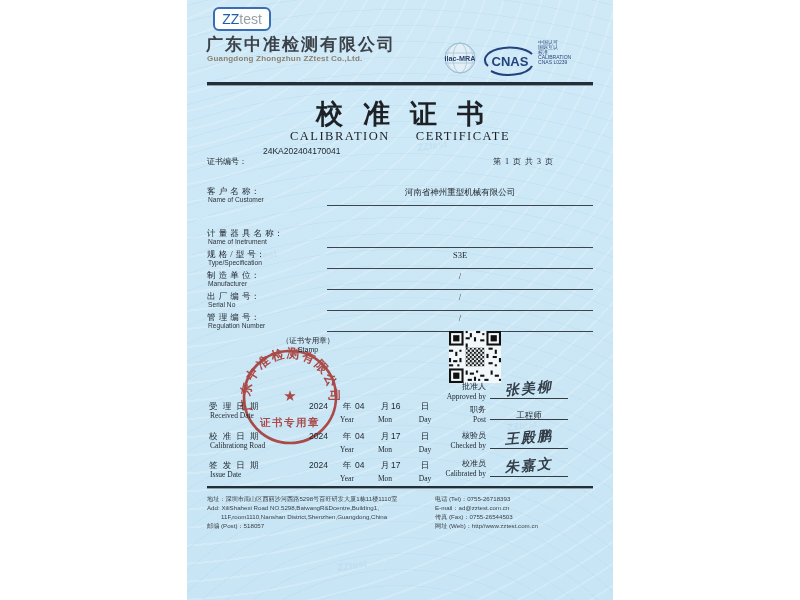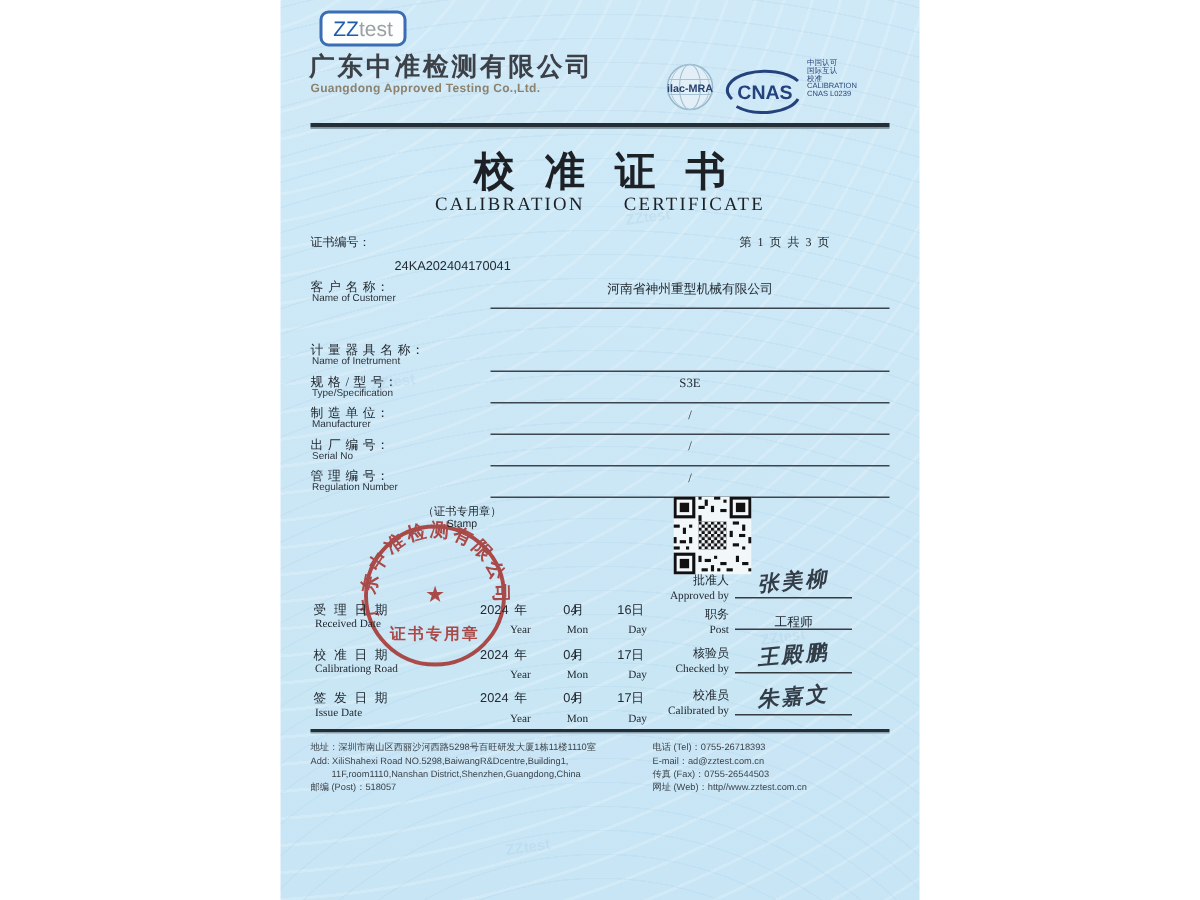--- a/index.html
+++ b/index.html
@@ -31,21 +31,21 @@
   .accred div { white-space:nowrap; }
   .header-rule { left:20px; top:82px; width:386px; height:4px;
     border-top:3px solid #232e37; border-bottom:1px solid #8aa0ab; }
 
   
   .title-cn { left:0; top:96px; width:426px; text-align:center; font-size:27px; font-weight:bold;
     letter-spacing:20px; text-indent:20px; color:#1d2126; }
   .title-en { left:0; top:129px; width:426px; display:flex; justify-content:center; gap:26px;
     font-size:12.5px; letter-spacing:1.5px; color:#1d2126; }
   .certno-label { left:20px; top:156px; font-size:8px; }
-  .certno-value { left:76px; top:172px; font-size:8.5px; font-family:"Liberation Sans",sans-serif; }
+  .certno-value { left:76px; top:146px; font-size:8.5px; font-family:"Liberation Sans",sans-serif; }
   .page-info { left:306px; top:156px; width:100px; font-size:8px; letter-spacing:1px; }
 
   
   .field-row { position:absolute; left:20px; width:386px; height:21px; }
   .f-cn { position:absolute; left:0; top:0; font-size:8.5px; letter-spacing:.5px; }
   .f-en { position:absolute; left:1px; top:10px; font-size:7px; color:#2c343b;
     font-family:"Liberation Sans",sans-serif; transform:scale(.95); transform-origin:left top; }
   .f-line { position:absolute; left:120px; right:0; bottom:1px; border-bottom:1px solid #3c454d; }
   .f-val { position:absolute; left:120px; right:0; top:1px; text-align:center; font-size:8.5px; }
 
@@ -55,21 +55,21 @@
   .stamp-note-en { left:56px; top:346px; width:130px; text-align:center; font-size:7px;
     font-family:"Liberation Sans",sans-serif; }
 
   
   .seal { left:44px; top:338px; width:118px; height:118px; opacity:.88; mix-blend-mode:multiply; }
 
   
   .date-row { position:absolute; left:20px; width:250px; height:22px; }
   .d-cn { position:absolute; left:2px; top:0; font-size:8.5px; letter-spacing:1.5px; }
   .d-en { position:absolute; left:3px; top:10px; font-size:7.5px; font-family:"Liberation Serif",serif; }
-  .d-num { position:absolute; top:0; width:30px; text-align:right; font-size:8.5px;
+  .d-num { position:absolute; top:0; width:30px; text-align:left; font-size:8.5px;
     font-family:"Liberation Sans",sans-serif; }
   .d-num1{ left:102px; } .d-num2{ left:148px; } .d-num3{ left:184px; }
   .d-u { position:absolute; top:0; width:24px; text-align:center; }
   .d-u1{ left:128px; } .d-u2{ left:166px; } .d-u3{ left:206px; }
   .d-u i { display:block; font-style:normal; font-size:8.5px; }
   .d-u em { display:block; font-style:normal; font-size:7.5px; margin-top:1.5px; }
 
   
   .sig-row { position:absolute; left:255px; width:150px; }
   .sig-label { position:absolute; left:0; top:0; width:44px; text-align:right; }
@@ -98,21 +98,21 @@
   <span class="watermark" style="left:60px; top:250px;">ZZtest</span>
   <span class="watermark" style="left:230px; top:140px;">ZZtest</span>
   <span class="watermark" style="left:150px; top:560px;">ZZtest</span>
   <span class="watermark" style="left:320px; top:420px;">ZZtest</span>
 
   <div class="abs logo-box">
     <span class="logo-zz">ZZ</span>
       <span class="logo-test">test</span>
   </div>
   <div class="abs company-cn">广东中准检测有限公司</div>
-  <div class="abs company-en">Guangdong Approved Testing Co.,Ltd.</div>
+  <div class="abs company-en">Guangdong Zhongzhun ZZtest Co.,Ltd.</div>
 
   <svg class="abs" style="left:253px; top:41px;" width="40" height="36" viewBox="0 0 40 36">
     <circle cx="20" cy="17" r="15" fill="#e3eff7" stroke="#93b7ce" stroke-width="1"></circle>
     <ellipse cx="20" cy="17" rx="7" ry="15" fill="none" stroke="#a5c3d6" stroke-width=".8"></ellipse>
     <ellipse cx="20" cy="17" rx="13" ry="15" fill="none" stroke="#a5c3d6" stroke-width=".6"></ellipse>
     <line x1="5" y1="12" x2="35" y2="12" stroke="#a5c3d6" stroke-width=".8"></line>
     <line x1="5" y1="22" x2="35" y2="22" stroke="#a5c3d6" stroke-width=".8"></line>
     <text x="20" y="20" text-anchor="middle" font-size="7.2" font-weight="bold" font-family="Liberation Sans, sans-serif" fill="#26436f">ilac-MRA</text>
   </svg>
 

